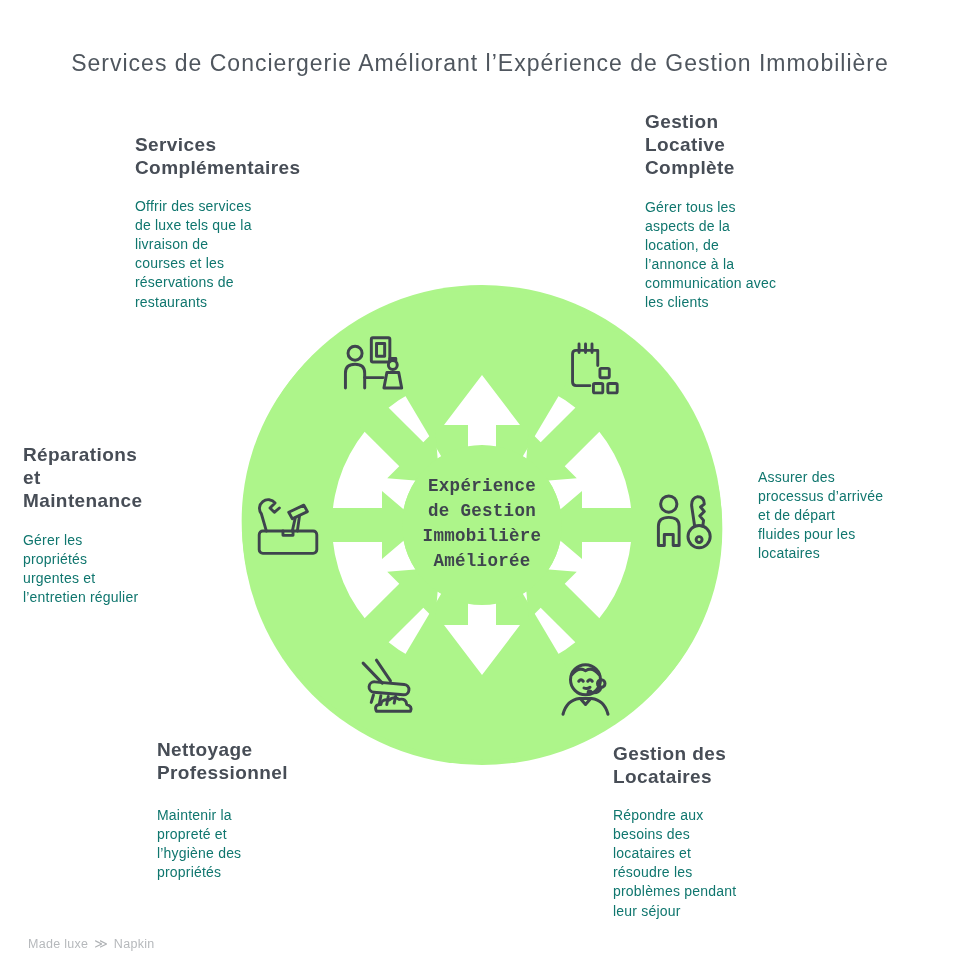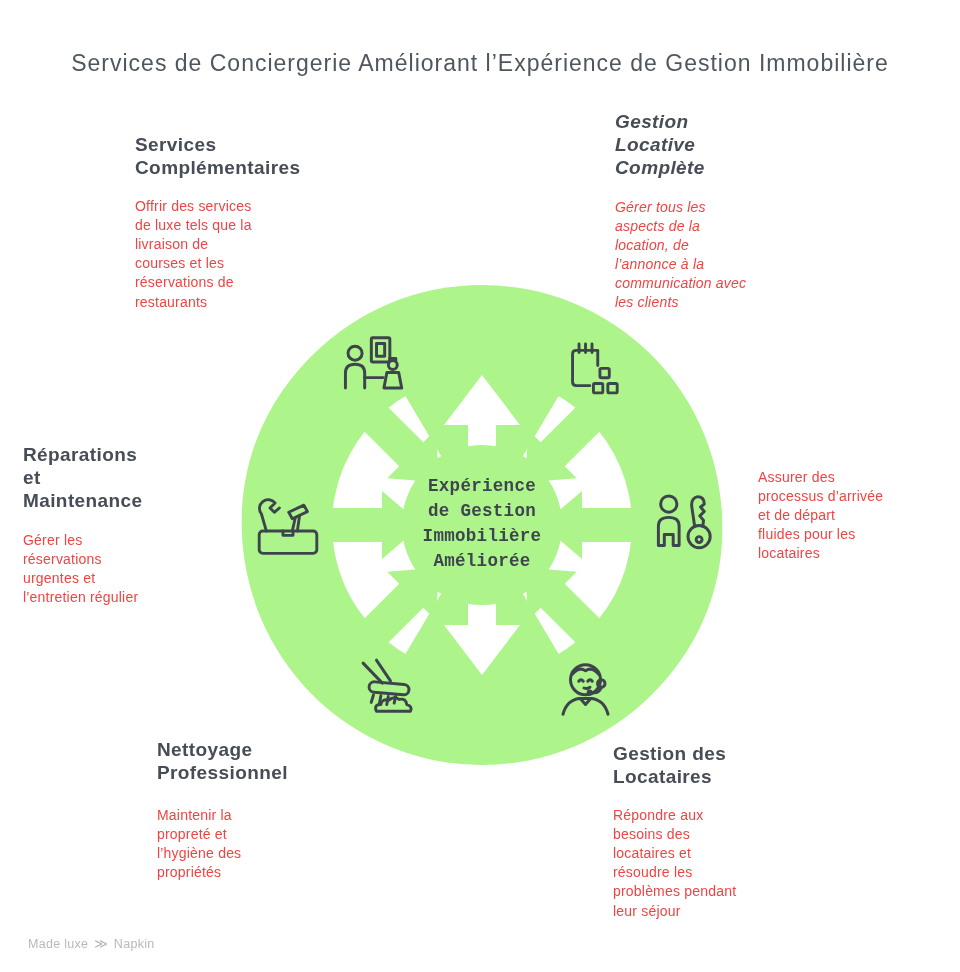--- a/index.html
+++ b/index.html
@@ -3,25 +3,25 @@
 <meta charset="utf-8">
 <style>
   html,body{margin:0;padding:0;background:#ffffff;}
   .canvas{position:relative;width:960px;height:972px;background:#ffffff;overflow:hidden;
           font-family:"Liberation Sans", sans-serif;}
   h1.title{position:absolute;left:0;top:50px;width:960px;margin:0;text-align:center;
            font-size:23px;font-weight:normal;letter-spacing:1px;color:#4f565e;}
   .sec{position:absolute;}
   .sec h2{margin:0;font-size:19px;font-weight:bold;color:#474d56;line-height:1.22;
           letter-spacing:.4px;white-space:pre-line;}
-  .sec p{margin:18px 0 0;font-size:14px;color:#ef4444;line-height:1.36;
+  .sec p{margin:18px 0 0;font-size:14px;color:#0f766e;line-height:1.36;
          letter-spacing:.2px;white-space:pre-line;}
   .right{}
   #s1{left:135px;top:133px;width:200px;}
-  #s2{left:615px;top:110px;width:180px;font-style:italic;}
+  #s2{left:645px;top:110px;width:180px;}
   #s3{left:23px;top:443px;width:180px;}
   #s4{left:758px;top:450px;width:170px;}
   #s5{left:157px;top:738px;width:180px;}
   #s5 p{margin-top:22px;}
   #s6{left:613px;top:742px;width:170px;}
   .ring{position:absolute;left:240px;top:283px;width:484px;height:484px;}
   .center-label{position:absolute;left:377px;top:474px;width:210px;text-align:center;
                 font-size:17.5px;font-weight:bold;line-height:25px;color:#3f454e;
                 letter-spacing:.3px;white-space:pre-line;font-family:Liberation Mono, monospace;}
   .icon{position:absolute;}
@@ -149,21 +149,21 @@
 l’annonce à la
 communication avec
 les clients</p>
   </div>
 
   <div id="s3" class="sec right">
     <h2>Réparations
 et
 Maintenance</h2>
     <p>Gérer les
-réservations
+propriétés
 urgentes et
 l’entretien régulier</p>
   </div>
 
   <div id="s4" class="sec">
     <p>Assurer des
 processus d’arrivée
 et de départ
 fluides pour les
 locataires</p>

